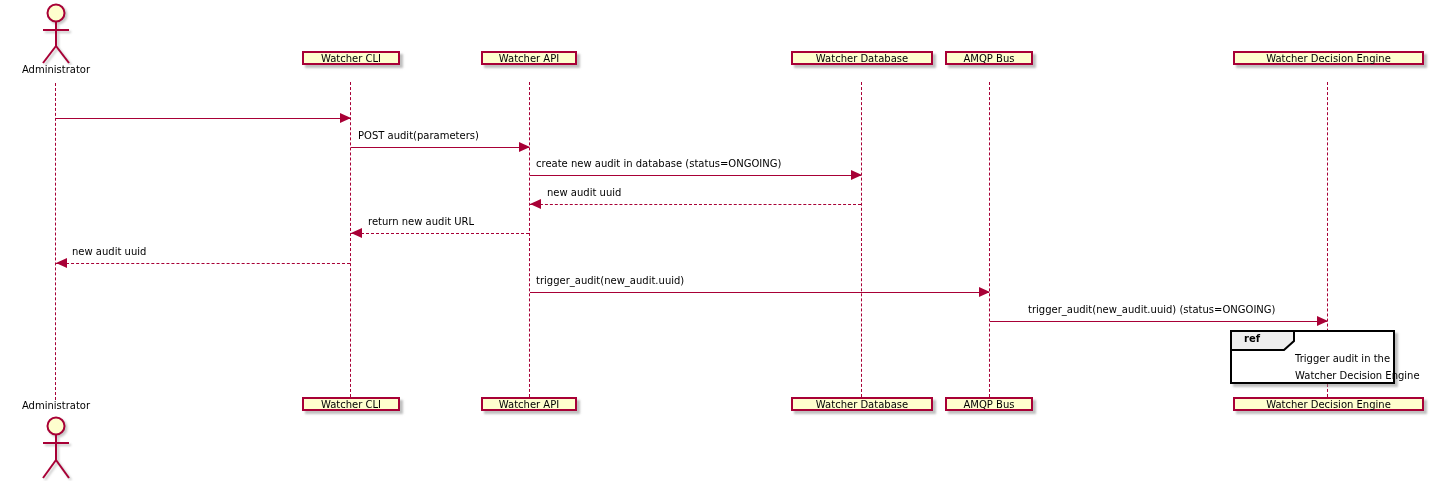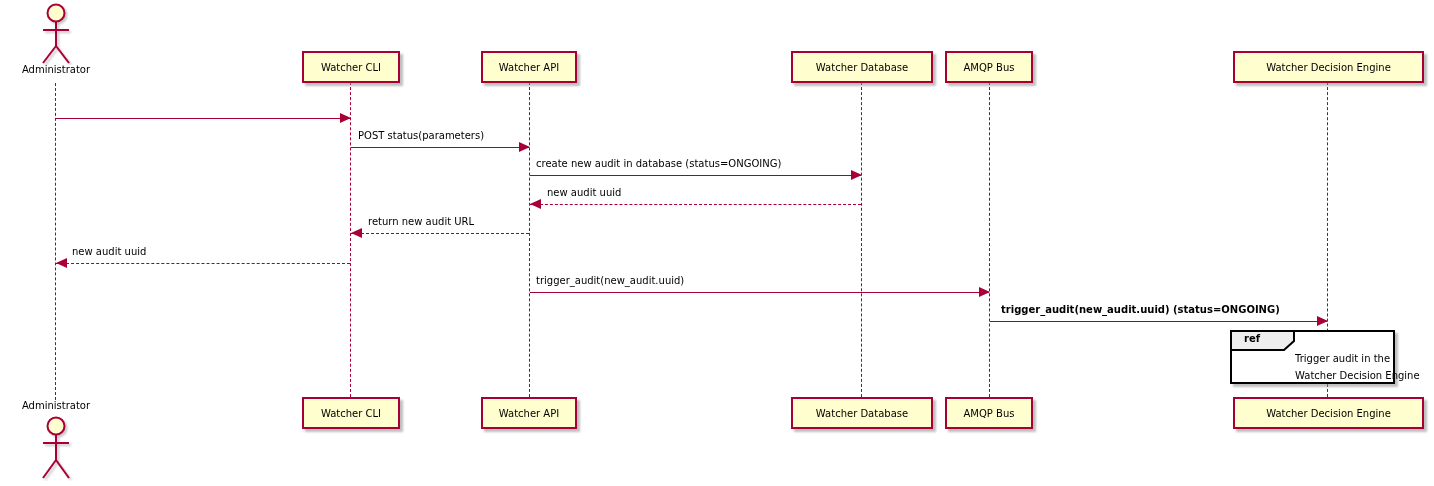--- a/index.html
+++ b/index.html
@@ -8,21 +8,21 @@
     width: 1434px;
     height: 486px;
     background: #ffffff;
     font-family: "DejaVu Sans", "Liberation Sans", sans-serif;
     font-size: 10px;
     color: #000000;
     overflow: hidden;
   }
   .pbox {
     position: absolute;
-    height: 32px;
+    height: 14px;
     box-sizing: border-box;
     background: #FEFECE;
     border: 2px solid #A80036;
     box-shadow: 3px 3px 2px rgba(140,140,140,0.55);
     display: flex;
     align-items: center;
     justify-content: center;
     white-space: nowrap;
     z-index: 3;
   }
@@ -121,21 +121,21 @@
 
   <div class="pbox" style="left:302px; top:51px; width:98px;">Watcher CLI</div>
   <div class="pbox" style="left:481px; top:51px; width:96px;">Watcher API</div>
   <div class="pbox" style="left:791px; top:51px; width:142px;">Watcher Database</div>
   <div class="pbox" style="left:945px; top:51px; width:88px;">AMQP Bus</div>
   <div class="pbox" style="left:1233px; top:51px; width:191px;">Watcher Decision Engine</div>
 
   <div class="msg-line" style="left:56px; top:118px; width:294px;"></div>
   <div class="arrow-right" style="left:340px; top:113px;"></div>
 
-  <div class="msg-label" style="left:358px; top:128px;">POST status(parameters)</div>
+  <div class="msg-label" style="left:358px; top:128px;">POST audit(parameters)</div>
   <div class="msg-line" style="left:351px; top:147px; width:178px;"></div>
   <div class="arrow-right" style="left:519px; top:142px;"></div>
 
   <div class="msg-label" style="left:536px; top:156px;">create new audit in database (status=ONGOING)</div>
   <div class="msg-line" style="left:530px; top:175px; width:331px;"></div>
   <div class="arrow-right" style="left:851px; top:170px;"></div>
 
   <div class="msg-label" style="left:547px; top:185px;">new audit uuid</div>
   <div class="msg-line dashed" style="left:530px; top:204px; width:331px;"></div>
   <div class="arrow-left" style="left:530px; top:199px;"></div>
@@ -145,21 +145,21 @@
   <div class="arrow-left" style="left:351px; top:228px;"></div>
 
   <div class="msg-label" style="left:72px; top:244px;">new audit uuid</div>
   <div class="msg-line dashed" style="left:56px; top:263px; width:294px;"></div>
   <div class="arrow-left" style="left:56px; top:258px;"></div>
 
   <div class="msg-label" style="left:536px; top:273px;">trigger_audit(new_audit.uuid)</div>
   <div class="msg-line" style="left:530px; top:292px; width:459px;"></div>
   <div class="arrow-right" style="left:979px; top:287px;"></div>
 
-  <div class="msg-label" style="left:1001px; top:302px;font-weight:bold;">trigger_audit(new_audit.uuid) (status=ONGOING)</div>
+  <div class="msg-label" style="left:1028px; top:302px;">trigger_audit(new_audit.uuid) (status=ONGOING)</div>
   <div class="msg-line" style="left:990px; top:321px; width:337px;"></div>
   <div class="arrow-right" style="left:1317px; top:316px;"></div>
 
   <div class="ref-box">
     <svg class="ref-tab-svg" width="70" height="22" viewBox="0 0 70 22">
       <polygon points="1,1 64,1 64,11 54,20 1,20" fill="#EEEEEE" stroke="#000000" stroke-width="2"></polygon>
     </svg>
     <div class="ref-keyword">ref</div>
     <div class="ref-body">
       <div>Trigger audit in the</div>

